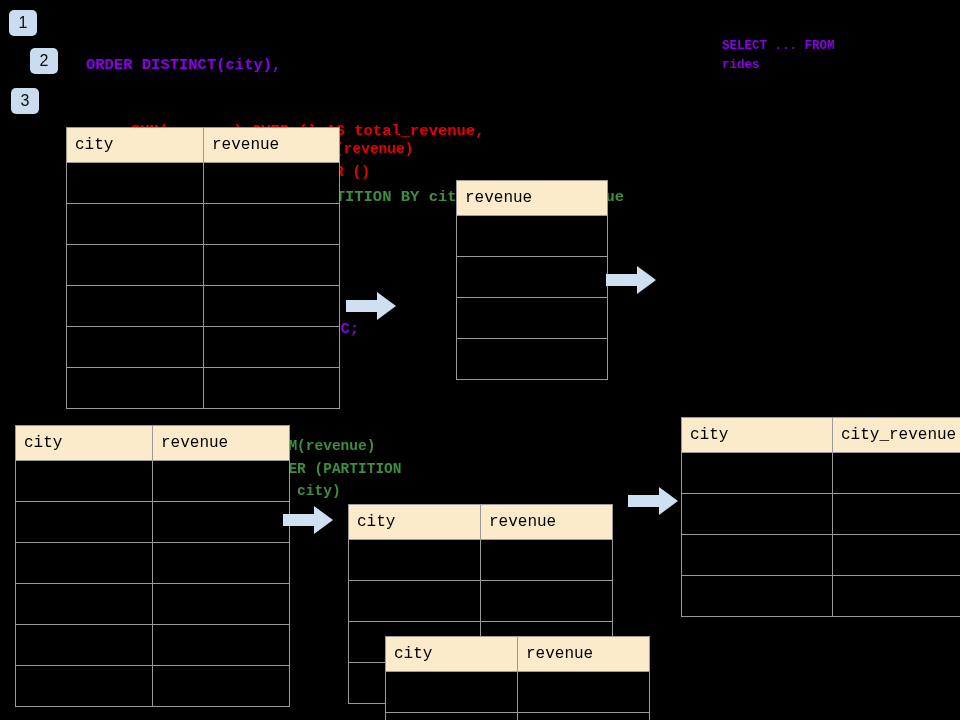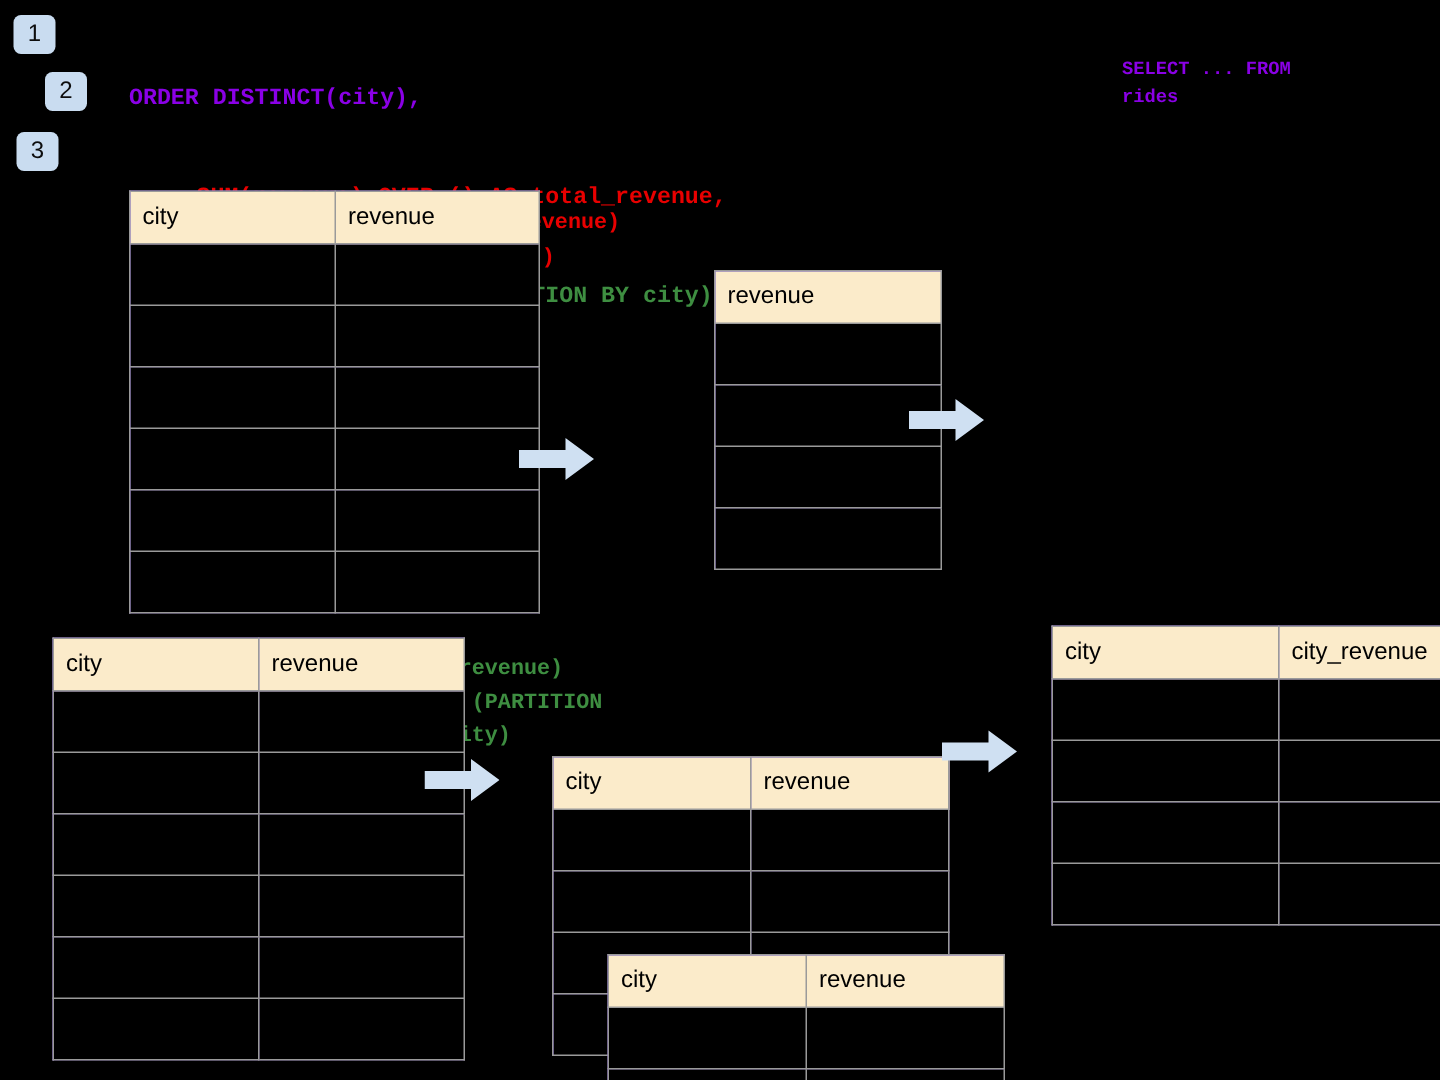--- a/index.html
+++ b/index.html
@@ -60,23 +60,22 @@
     width: 28px;
     height: 26px;
     box-sizing: border-box;
   }
 
   
   .tbl {
     position: absolute;
     border-collapse: collapse;
     table-layout: fixed;
-    background: #8b5cf6;
-    font-family: Liberation Sans, sans-serif;
-    margin-left: 20px;
+    background: #fde047;
+    font-family: Liberation Mono, monospace;
   }
   .tbl td, .tbl th {
     border: 1px solid #9a9a9a;
     padding: 0;
     margin: 0;
     text-align: left;
     font-weight: normal;
   }
   .tbl th {
     background: #FBEBCA;
@@ -115,21 +114,21 @@
   </div>
 
   <div class="code-block" style="left:86px; top:10px;">
     <div class="code-line c-purple">ORDER DISTINCT(city),</div>
     <div class="code-line c-red" style="padding-left:45px;">SUM(revenue) OVER () AS total_revenue,</div>
     <div class="code-line c-green" style="padding-left:45px;">SUM(revenue) OVER (PARTITION BY city) as city_revenue</div>
     <div class="code-line c-purple" style="padding-left:22px;">FROM rides</div>
     <div class="code-line c-purple" style="padding-left:22px;">ORDER by city_revenue DESC;</div>
   </div>
 
-  <div class="annot small c-purple" style="left:748px; top:37px;">SELECT ... FROM
+  <div class="annot small c-purple" style="left:722px; top:37px;">SELECT ... FROM
 rides</div>
 
   <div class="annot c-red" style="left:309px; top:138px;">SUM(revenue)
 OVER ()</div>
 
   <div class="annot c-green" style="left:271px; top:435px;">SUM(revenue)
 OVER (PARTITION
 BY city)</div>
 
   <table class="tbl" style="left:66px; top:127px; width:239px;">

